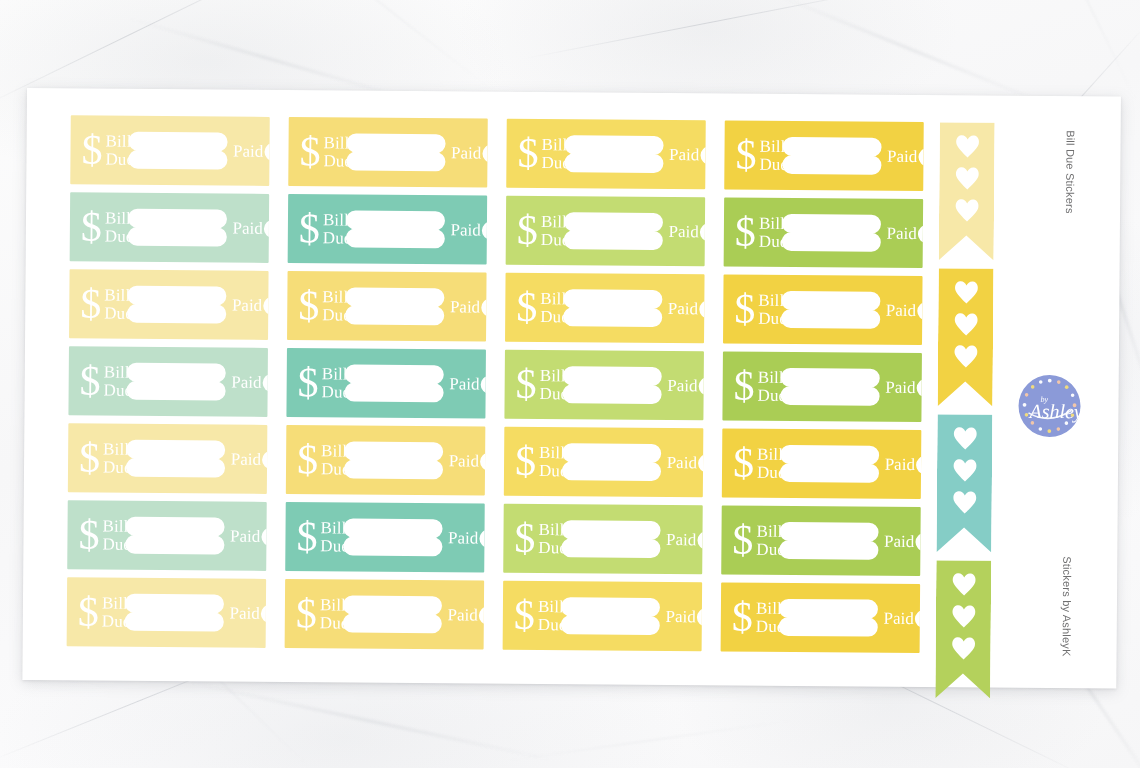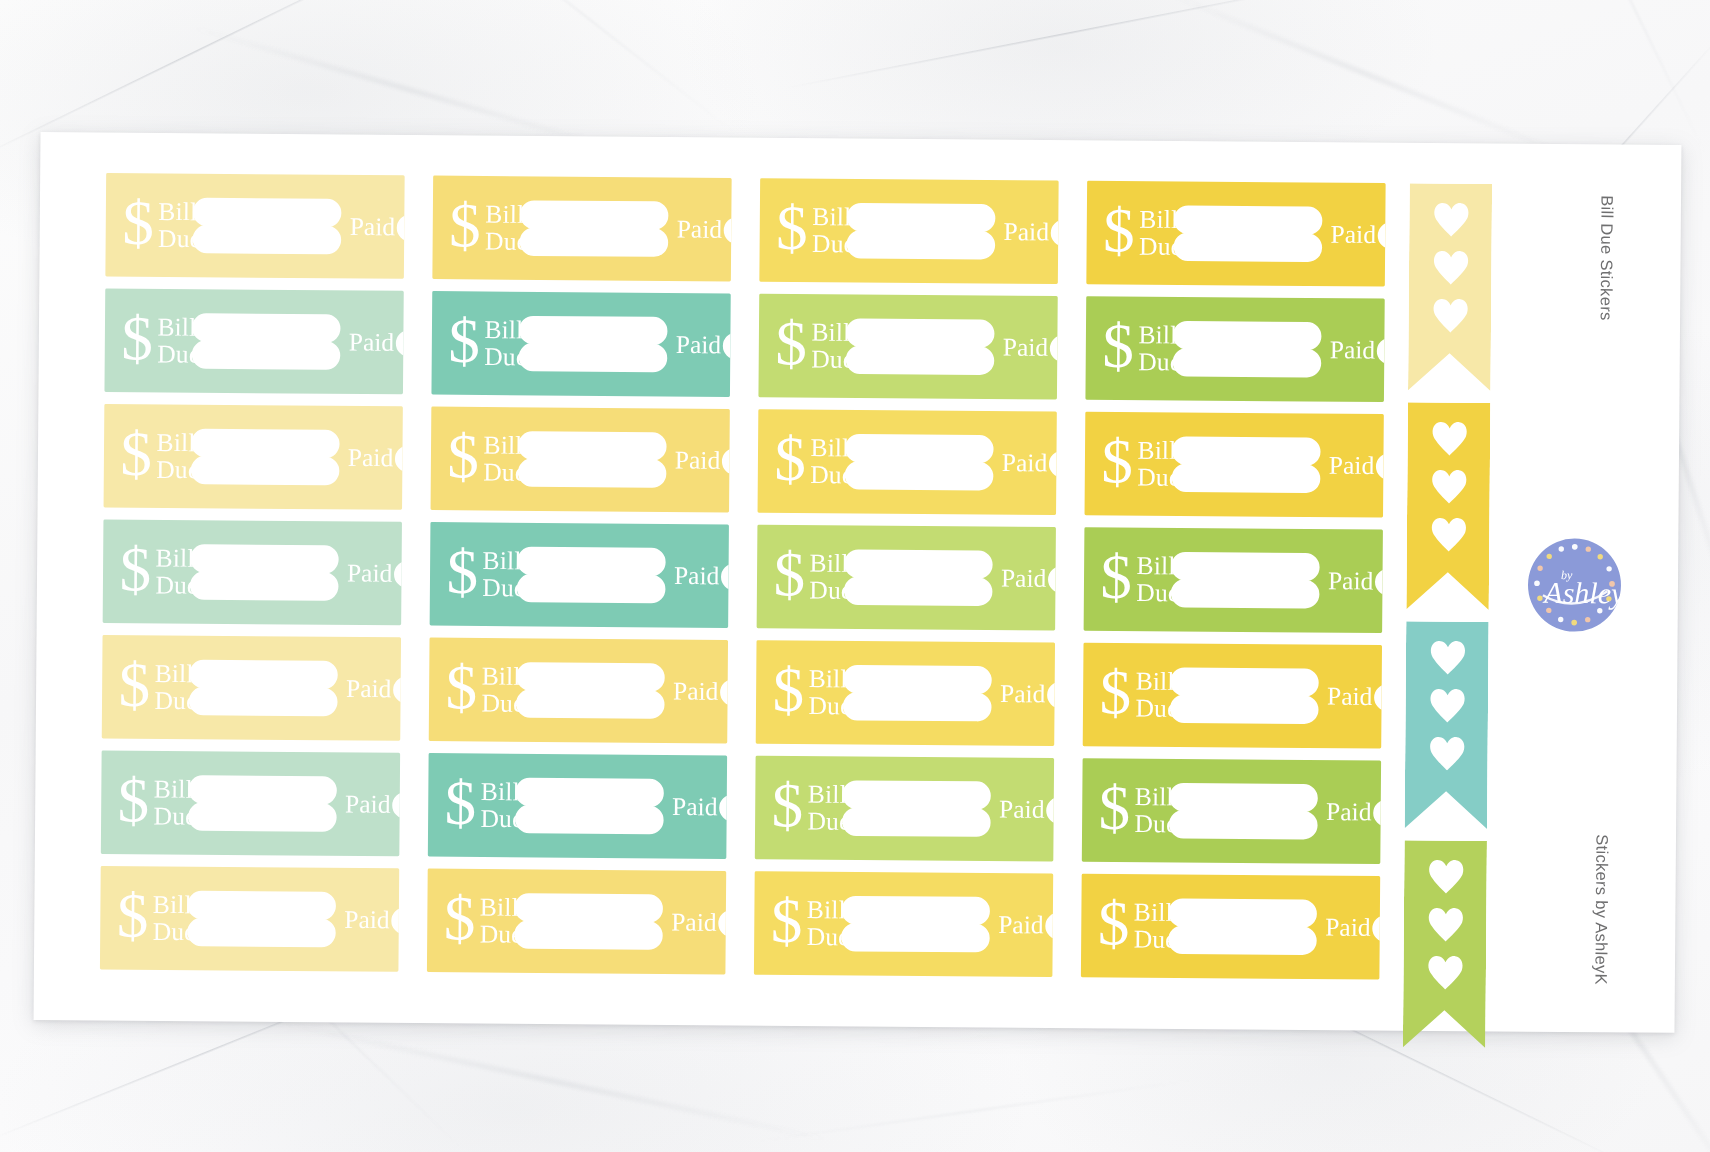--- a/index.html
+++ b/index.html
@@ -179,21 +179,21 @@
     transform-origin: 0 0;
     transform: rotate(90deg);
   }
   #label-top  { left: 1050px; top: 34px; }
   #label-bot  { left: 1050px; top: 460px; }
 
   
   #logo {
     position: absolute;
     left: 991px;
-    top: 260px;
+    top: 276px;
     width: 68px;
     height: 68px;
   }
   #logo svg { display: block; }
 </style>
 </head>
 <body>
 
 <div id="stage">
 

